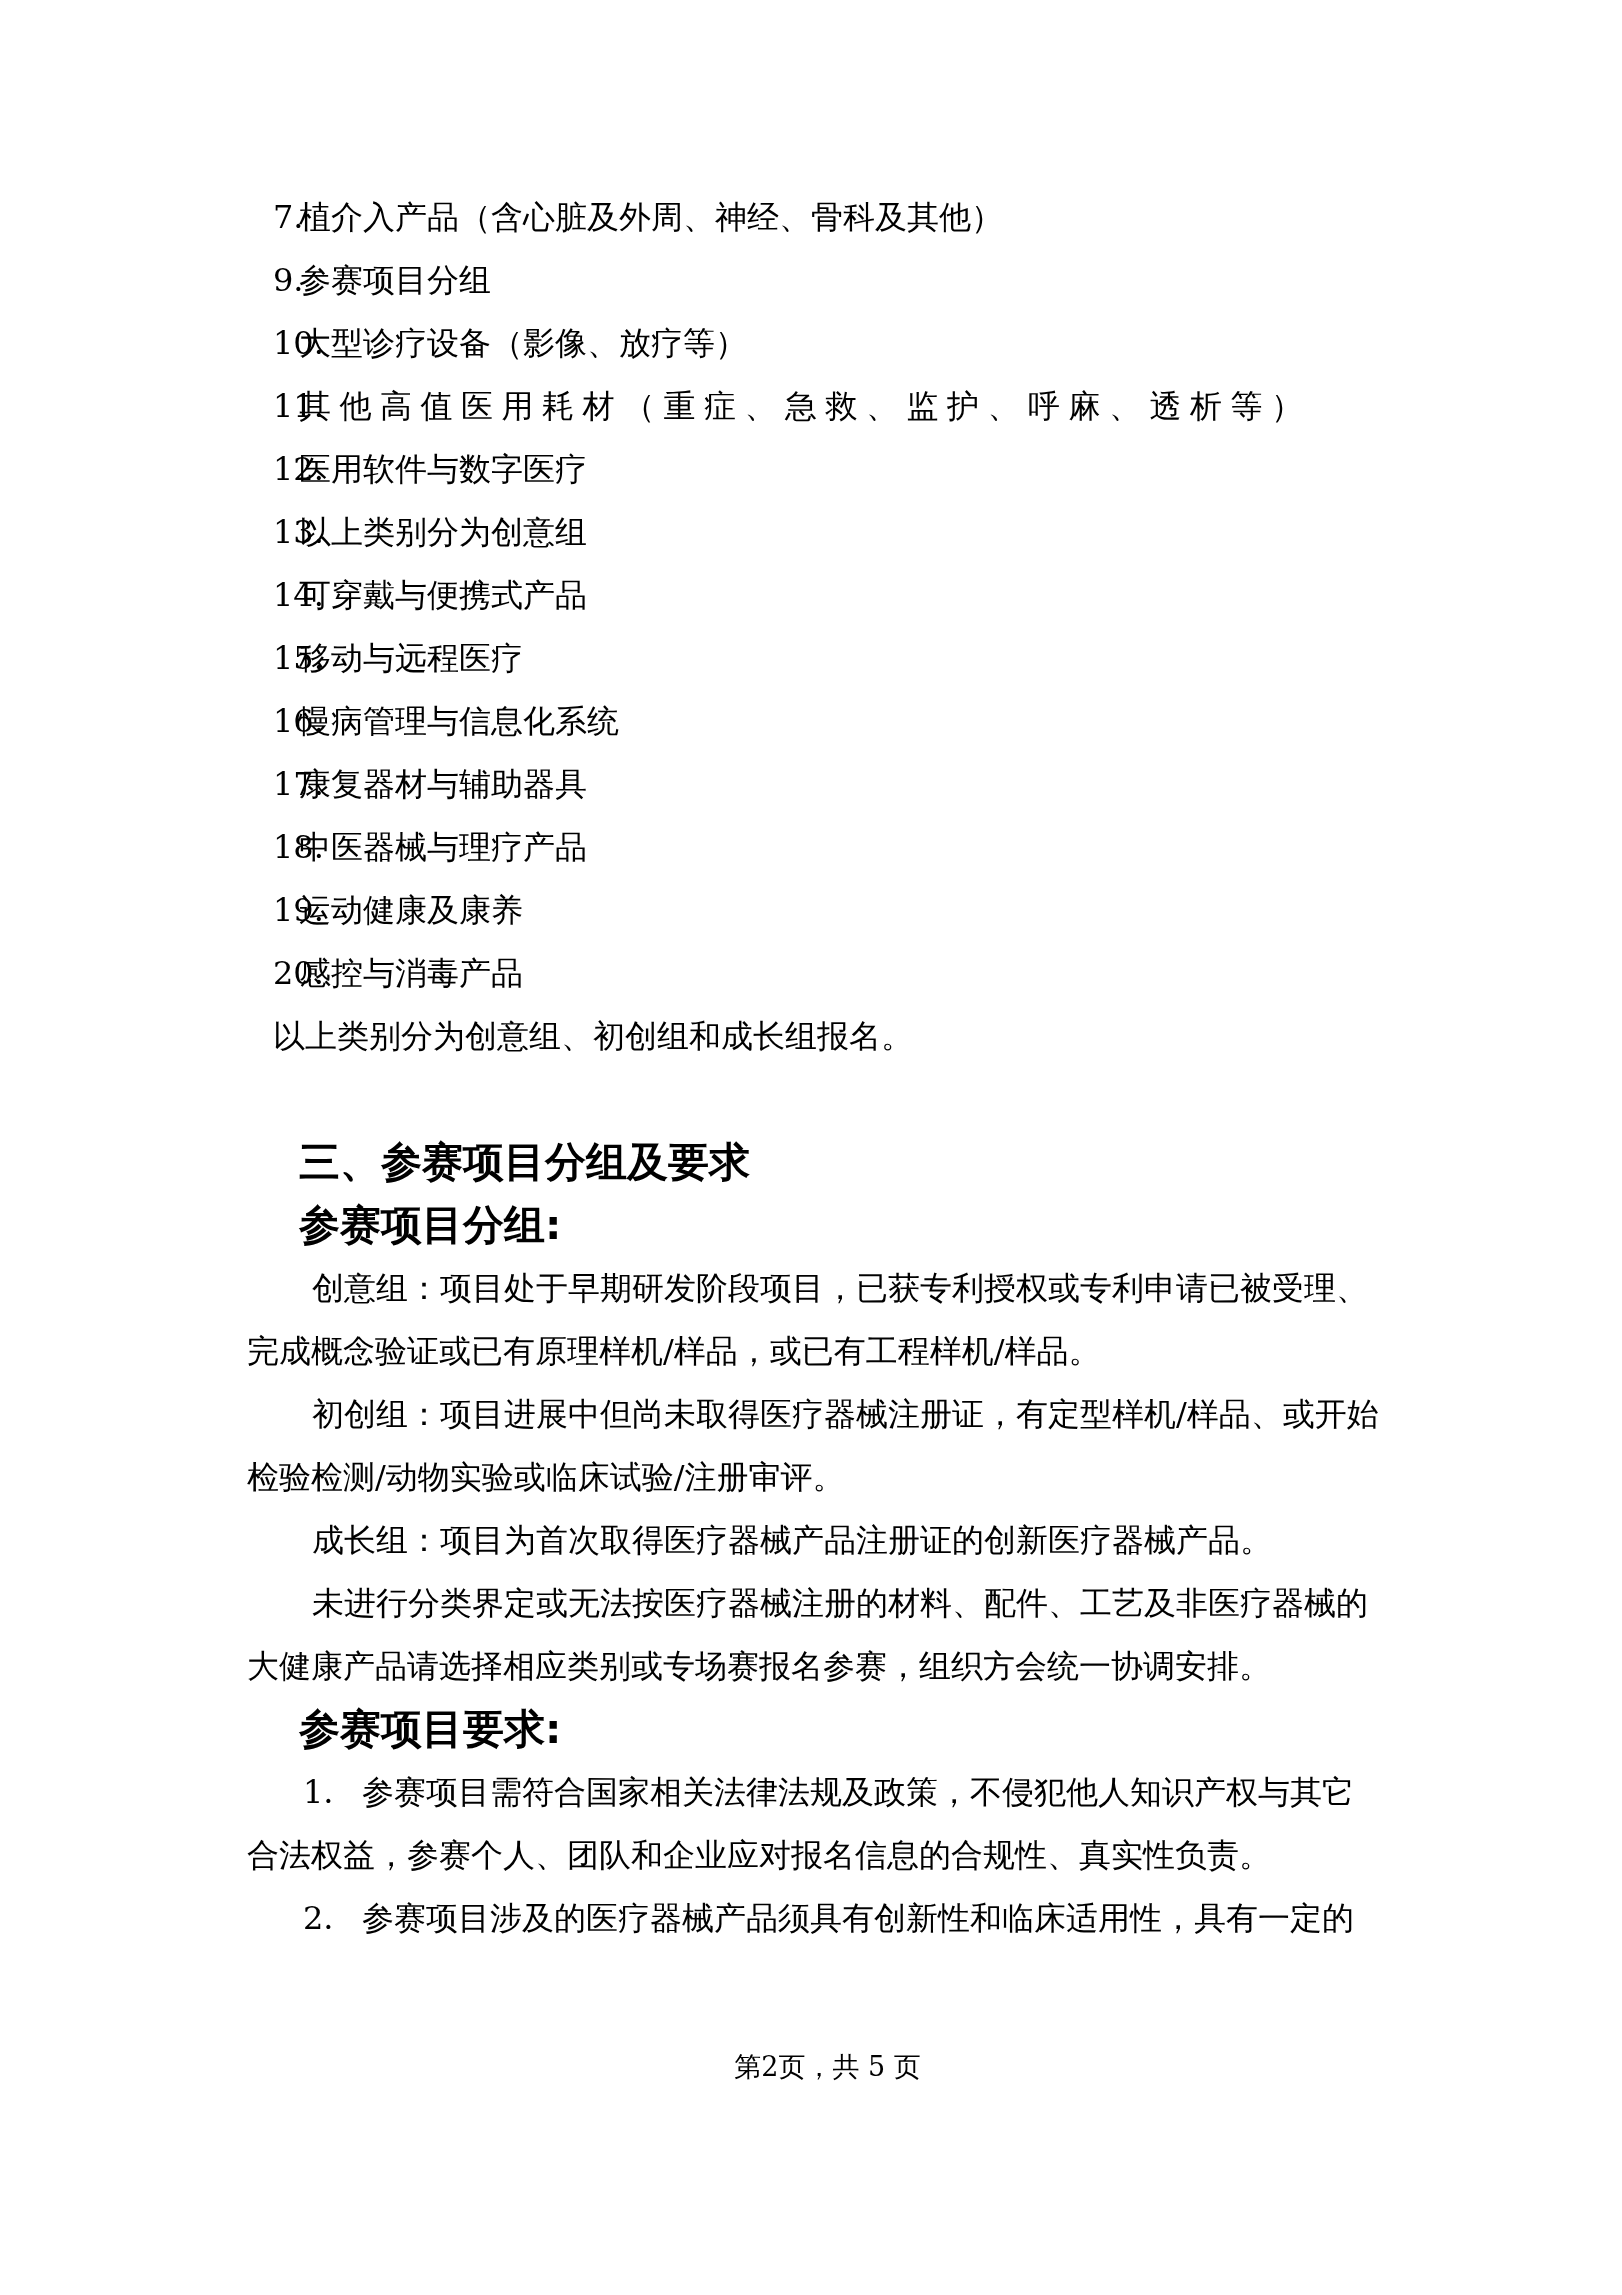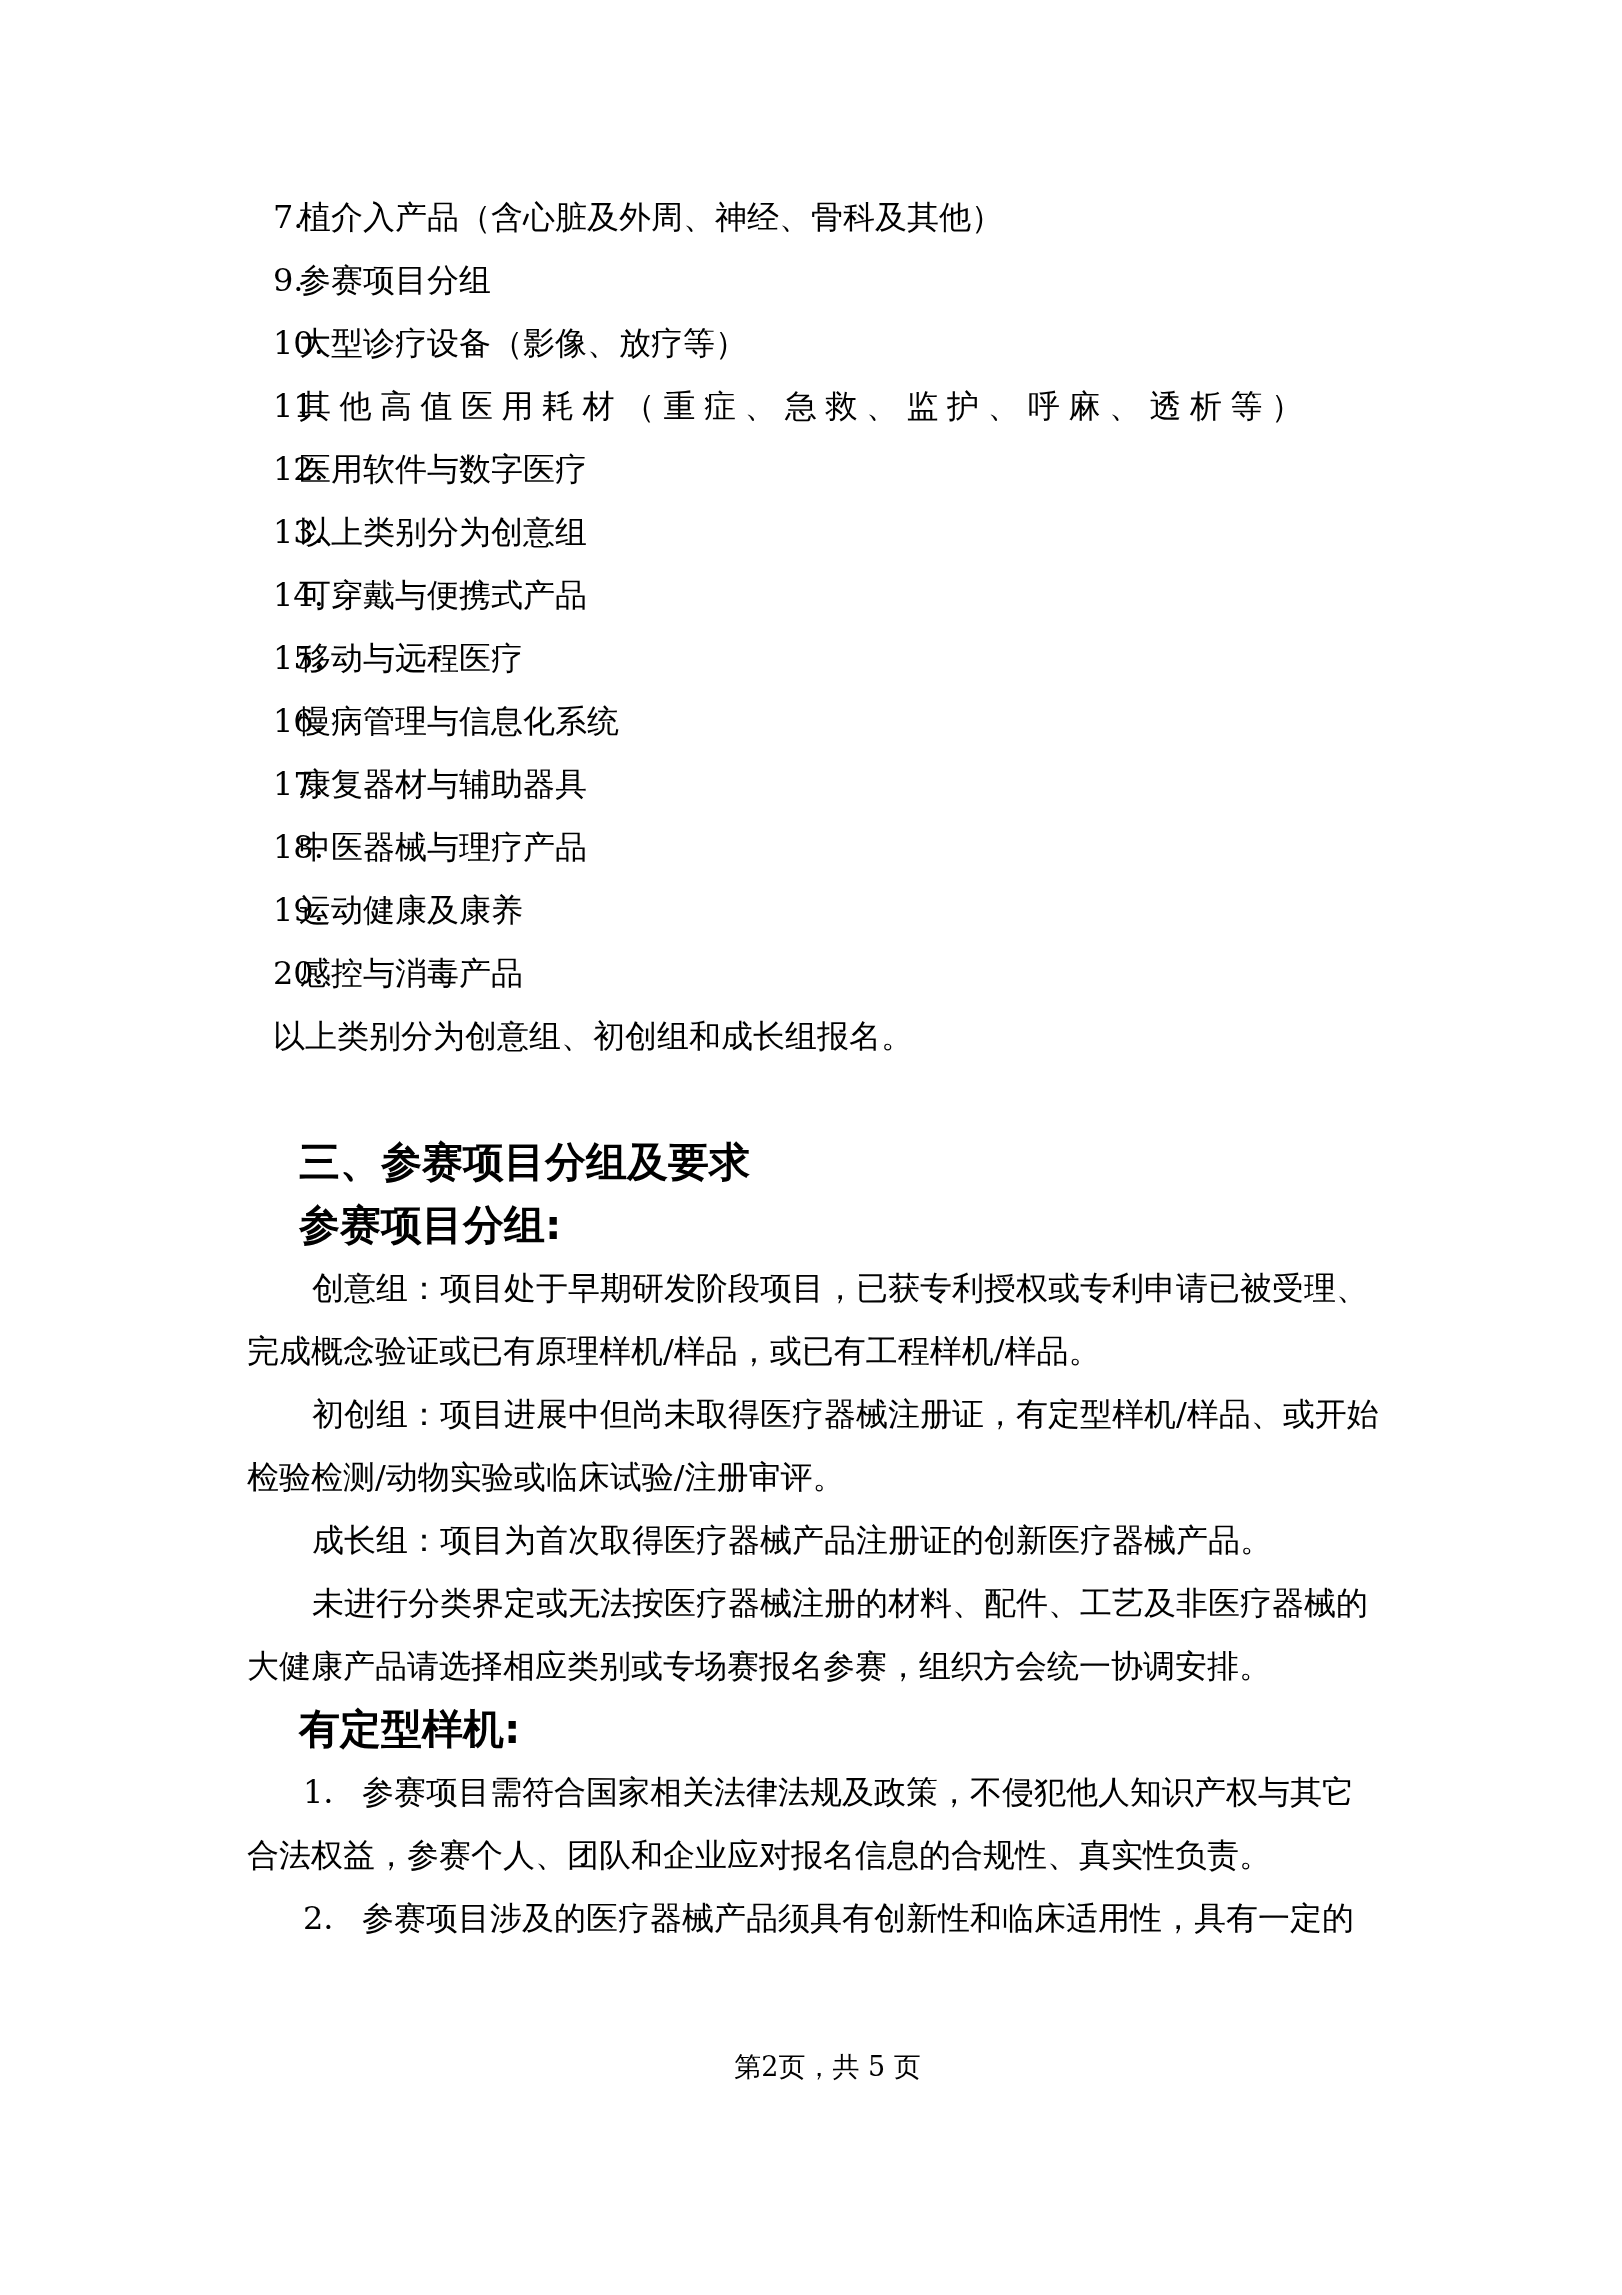--- a/index.html
+++ b/index.html
@@ -70,21 +70,21 @@
     <div class="line hdr">参赛项目分组:</div>
 
     <div class="line indent2">创意组：项目处于早期研发阶段项目，已获专利授权或专利申请已被受理、</div>
     <div class="line">完成概念验证或已有原理样机/样品，或已有工程样机/样品。</div>
     <div class="line indent2">初创组：项目进展中但尚未取得医疗器械注册证，有定型样机/样品、或开始</div>
     <div class="line">检验检测/动物实验或临床试验/注册审评。</div>
     <div class="line indent2">成长组：项目为首次取得医疗器械产品注册证的创新医疗器械产品。</div>
     <div class="line indent2">未进行分类界定或无法按医疗器械注册的材料、配件、工艺及非医疗器械的</div>
     <div class="line">大健康产品请选择相应类别或专场赛报名参赛，组织方会统一协调安排。</div>
 
-    <div class="line hdr">有定型样机:</div>
+    <div class="line hdr">参赛项目要求:</div>
 
     <div class="line req-line"><span class="req-num">1.</span><span>参赛项目需符合国家相关法律法规及政策，不侵犯他人知识产权与其它</span></div>
     <div class="line">合法权益，参赛个人、团队和企业应对报名信息的合规性、真实性负责。</div>
     <div class="line req-line"><span class="req-num">2.</span><span>参赛项目涉及的医疗器械产品须具有创新性和临床适用性，具有一定的</span></div>
 
   </div>
 
   <div class="footer">第2页，共 5 页</div>
 </div>
 

